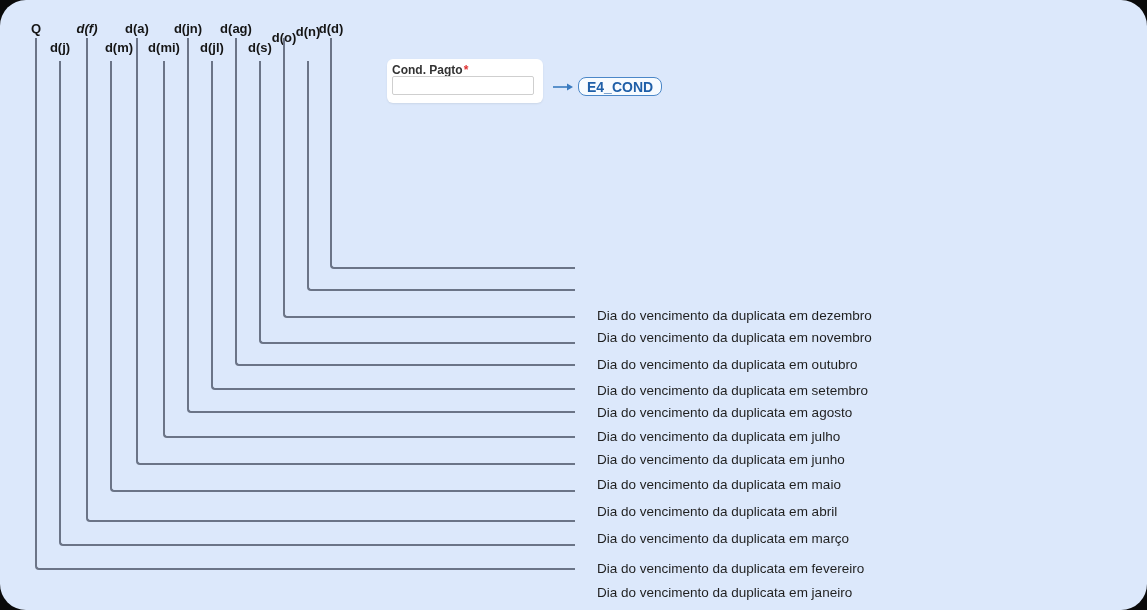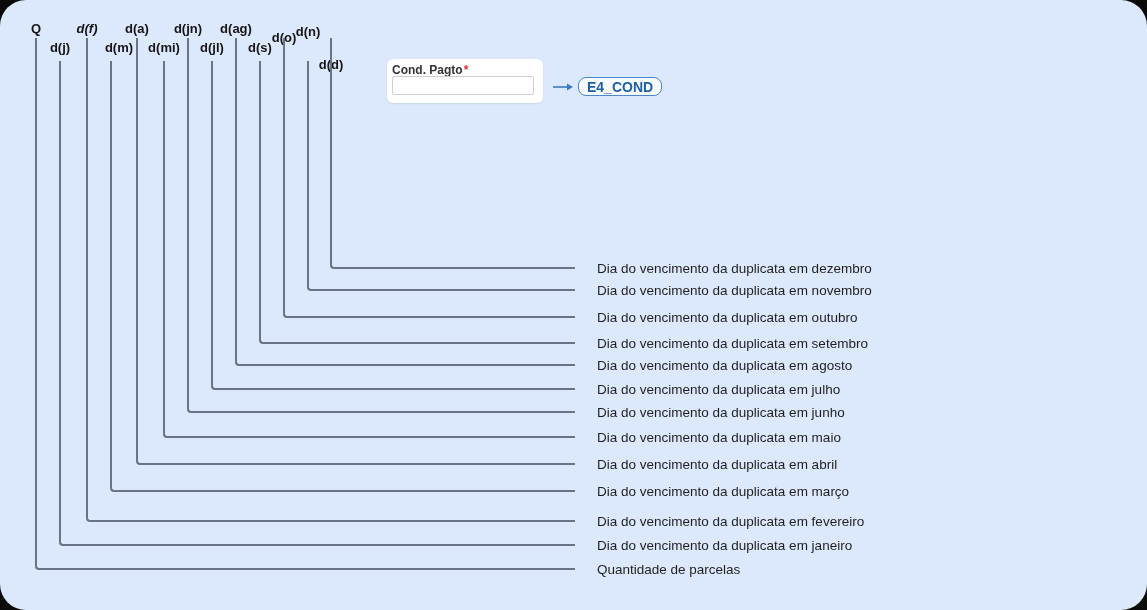--- a/index.html
+++ b/index.html
@@ -29,20 +29,21 @@
     box-sizing:border-box;
   }
   .fld-desc{
     position:absolute;
     left:597px;
     height:20px;
     line-height:20px;
     font-size:13.5px;
     color:#1f1f1f;
     white-space:nowrap;
+    margin-top:47px;
   }
   .form-card{
     position:absolute;
     left:387px;top:59px;
     width:156px;height:44px;
     background:#ffffff;
     border-radius:6px;
     box-shadow:0 1px 2px rgba(0,0,0,0.08);
   }
   .form-label{
@@ -124,21 +125,21 @@
       <div class="fld-desc" style="top: 356px;">Dia do vencimento da duplicata em agosto</div>
       <div class="fld-label" style="left: 234px; top: 40px;">d(s)</div>
       <div class="connector" style="left: 259px; top: 61px; width: 316px; height: 283px;"></div>
       <div class="fld-desc" style="top: 334px;">Dia do vencimento da duplicata em setembro</div>
       <div class="fld-label" style="left: 258px; top: 21px; margin-top: 9px;">d(o)</div>
       <div class="connector" style="left: 283px; top: 38px; width: 292px; height: 280px;"></div>
       <div class="fld-desc" style="top: 308px; text-align: right;">Dia do vencimento da duplicata em outubro</div>
       <div class="fld-label" style="left: 282px; top: 24px;">d(n)</div>
       <div class="connector" style="left: 307px; top: 61px; width: 268px; height: 230px;"></div>
       <div class="fld-desc" style="top: 281px;">Dia do vencimento da duplicata em novembro</div>
-      <div class="fld-label" style="left: 305px; top: 21px; margin-top: 36px;">d(d)</div>
+      <div class="fld-label" style="left: 305px; top: 21px;">d(d)</div>
       <div class="connector" style="left: 330px; top: 38px; width: 245px; height: 231px;"></div>
       <div class="fld-desc" style="top: 259px;">Dia do vencimento da duplicata em dezembro</div>
     </div>
 
   <div class="form-card">
     <div class="form-label"><span>Cond. Pagto</span><span class="req">*</span></div>
     <input class="form-input" type="text" placeholder="" value="" style="">
   </div>
 
   <svg class="map-arrow" viewBox="0 0 22 12">

